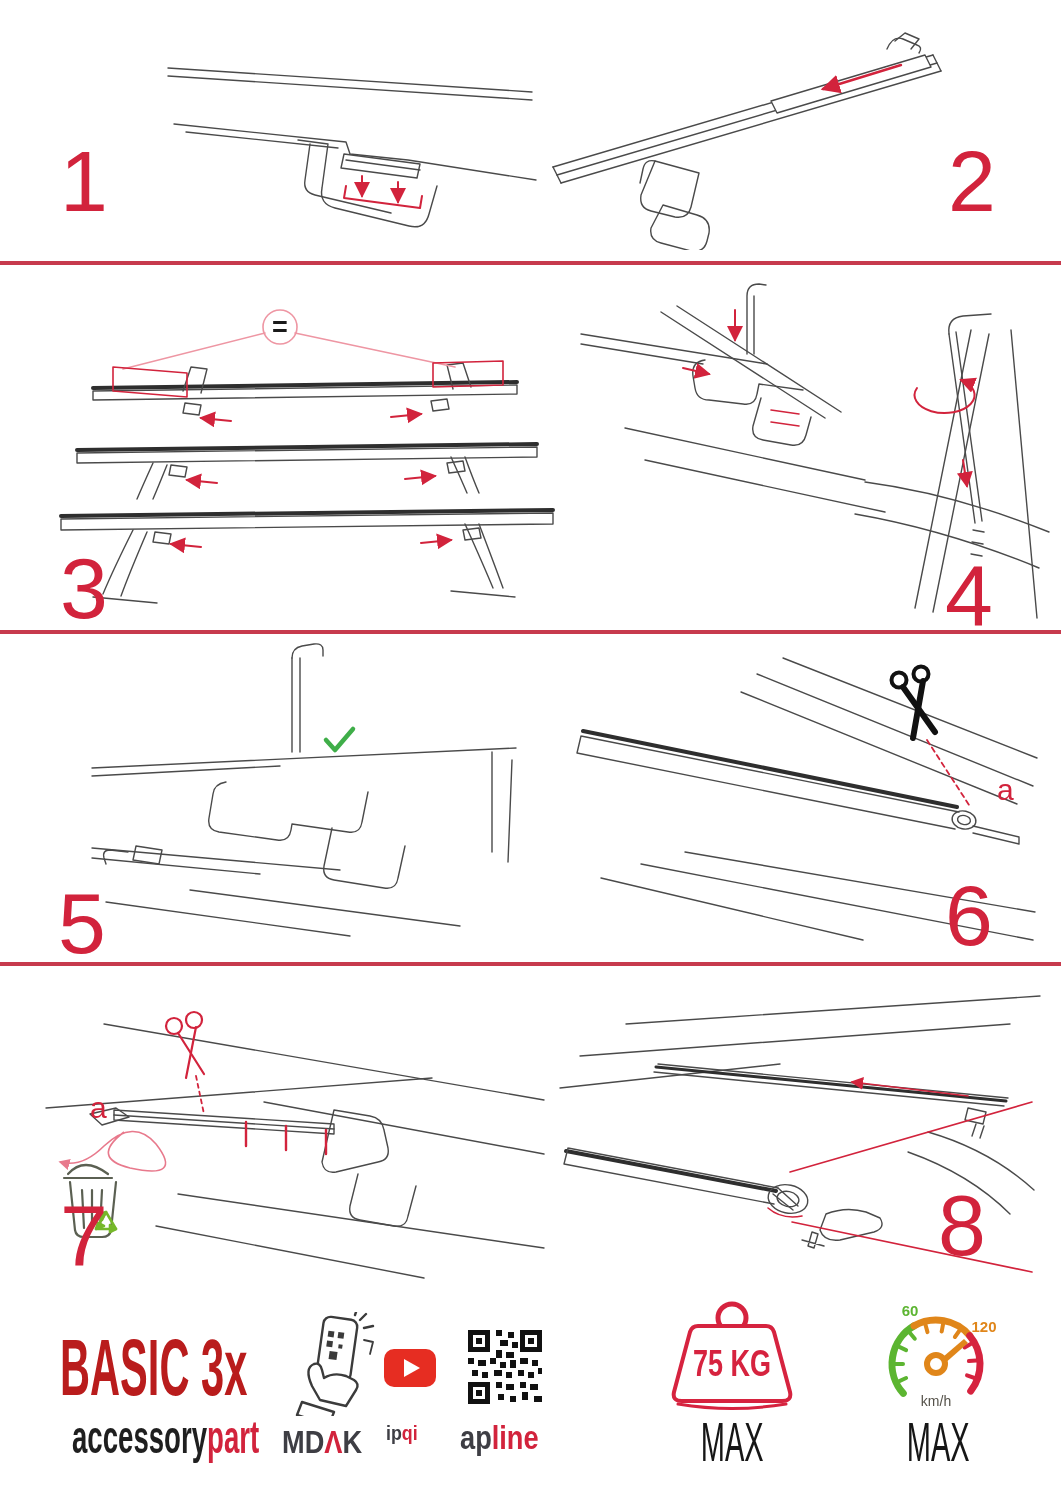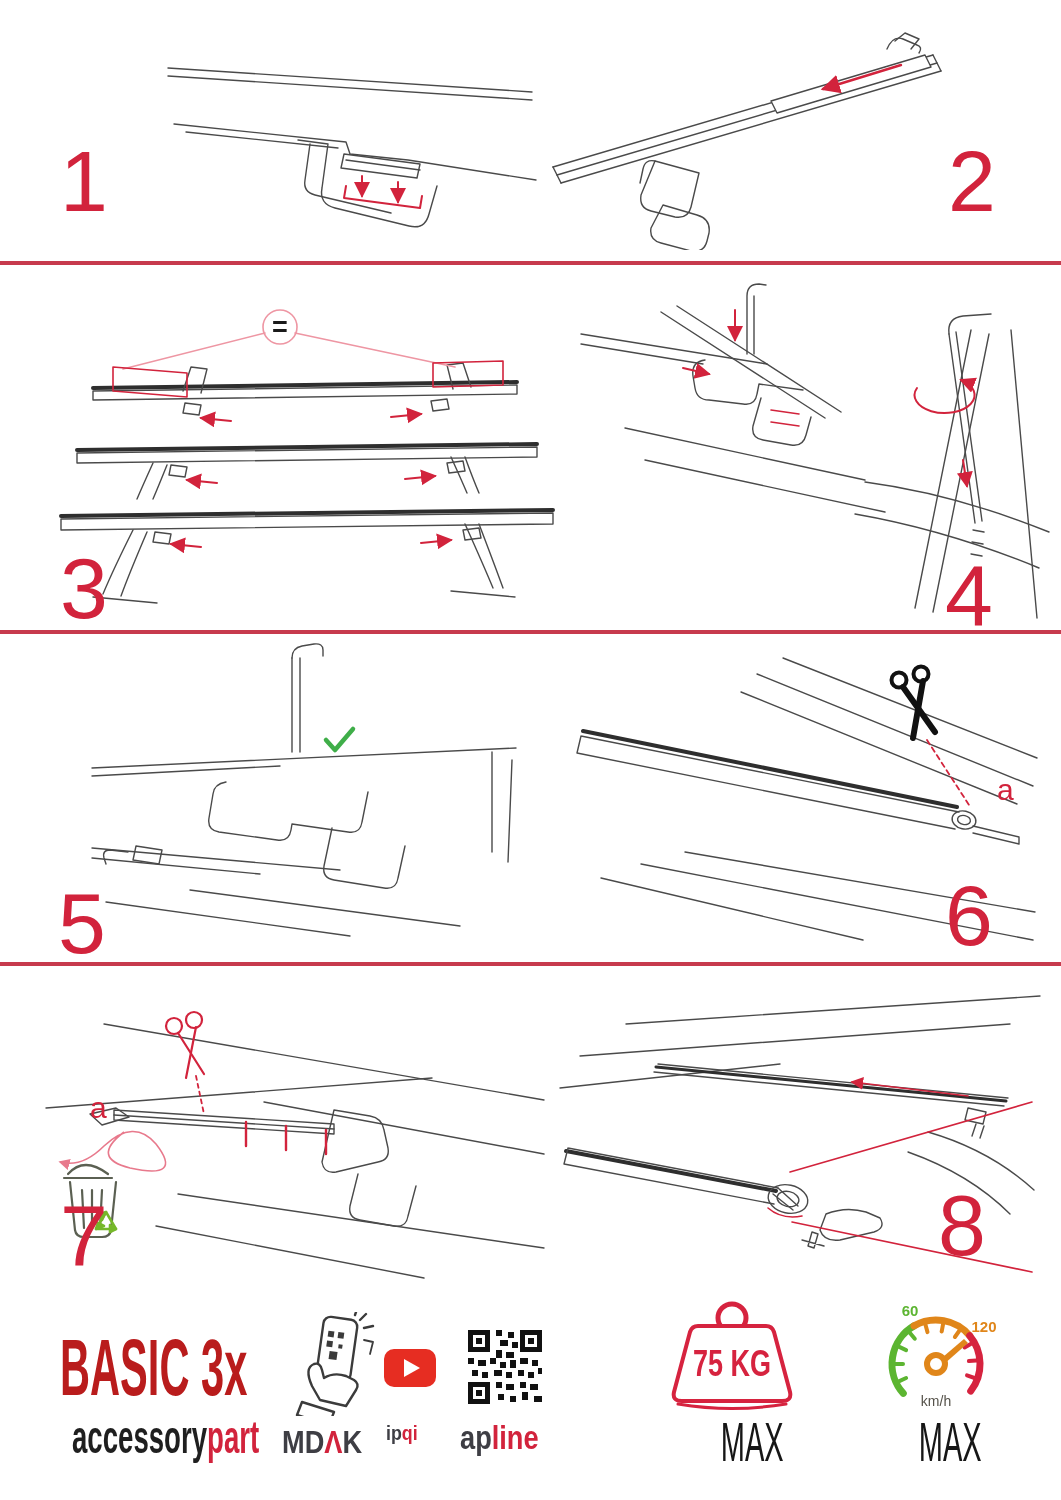--- a/index.html
+++ b/index.html
@@ -24,21 +24,21 @@
   .cx{display:inline-block;transform-origin:left top;}
   .sx52{transform:scaleX(0.52);}
   .sx60{transform:scaleX(0.60);}
   .sx85{transform:scaleX(0.85);}
   .sx80{transform:scaleX(0.80);}
   .logo-word{position:absolute;font-weight:700;line-height:1;white-space:nowrap;color:#3e3e44;}
   .logo-mdak{left:282px;top:1426px;font-size:32px;}
   .logo-ipqi{left:386px;top:1422px;font-size:21px;}
   .logo-apline{left:460px;top:1420px;font-size:34px;text-align:center;}
   .accent{color:#d2233c;}
-  .max-label{position:absolute;text-align:right;color:#161616;font-size:50px;line-height:1;font-weight:400;}
+  .max-label{position:absolute;text-align:center;color:#161616;font-size:50px;line-height:1;font-weight:400;}
   .max-label .cx{transform:scale(0.58,1.12);transform-origin:center top;}
   .footer-icon{position:absolute;}
 </style>
 </head>
 <body>
 
 <div class="page">
 
   <div class="step-num" style="left:60px;top:138px;">1</div>
 

